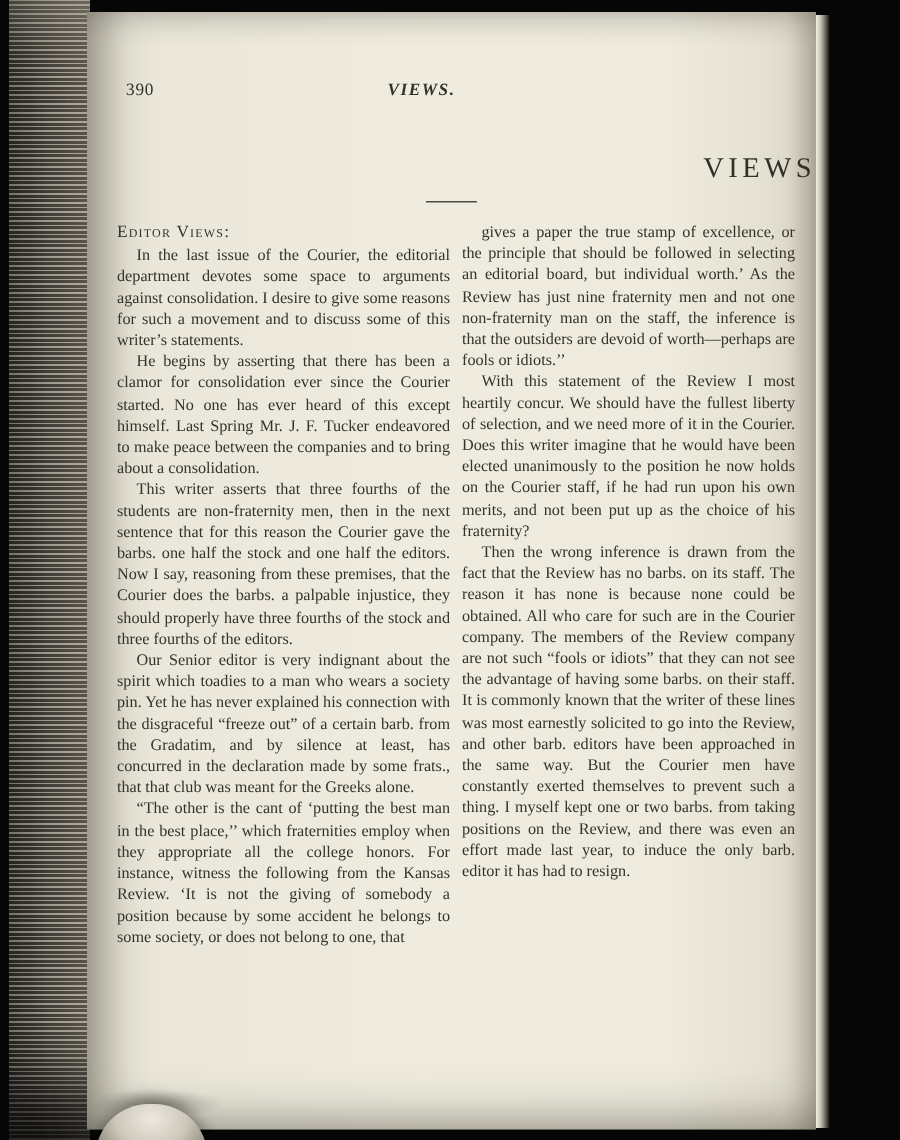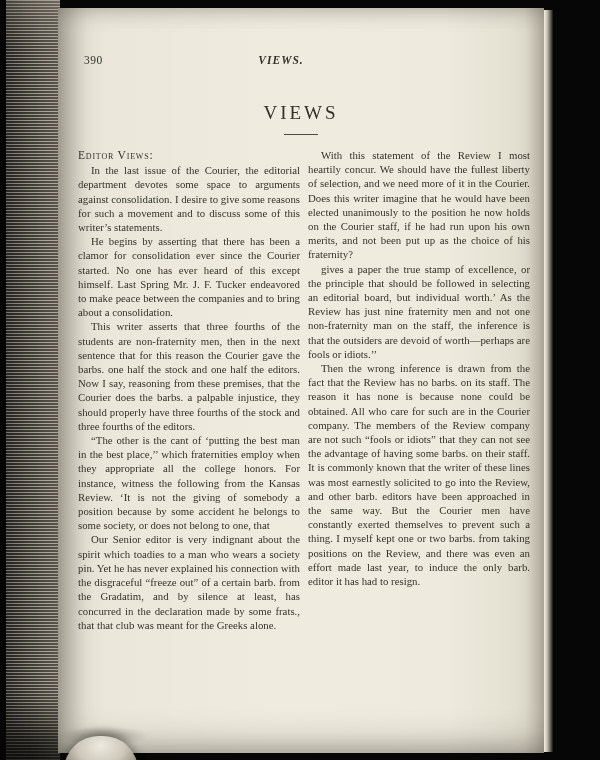--- a/index.html
+++ b/index.html
@@ -40,21 +40,21 @@
     font-size:11.5px;
   }
   .page-number{position:absolute;left:26px;top:0;letter-spacing:0.5px;}
   .running-title{
     position:absolute;left:0;right:40px;text-align:center;
     font-style:italic;font-weight:bold;letter-spacing:1px;
   }
 
   .page-title{
     position:absolute;left:0;top:94px;width:100%;margin:0;
-    text-align:center;font-size:19px;font-weight:normal;
+    text-align:right;font-size:19px;font-weight:normal;
     letter-spacing:3px;
   }
   .title-rule{
     position:absolute;left:50%;top:126px;width:34px;height:1px;
     margin-left:-17px;background:#4d4a43;
   }
 
   .cols{
     position:absolute;left:20px;top:140px;width:452px;
     display:flex;gap:8px;
@@ -108,26 +108,26 @@
 
     <h1 class="page-title">VIEWS</h1>
     <div class="title-rule"></div>
 
     <div class="cols">
       <div class="col" id="col-left">
         <span class="col-heading">Editor Views:</span>
       <p class="para">In the last issue of the Courier, the editorial department devotes some space to arguments against consolidation.  I desire to give some reasons for such a movement and to discuss some of this writer’s statements.</p>
           <p class="para">He begins by asserting that there has been a clamor for consolidation ever since the Courier started.  No one has ever heard of this except himself.  Last Spring Mr. J. F. Tucker endeavored to make peace between the companies and to bring about a consolidation.</p>
           <p class="para">This writer asserts that three fourths of the students are non-fraternity men, then in the next sentence that for this reason the Courier gave the barbs. one half the stock and one half the editors.  Now I say, reasoning from these premises, that the Courier does the barbs. a palpable injustice, they should properly have three fourths of the stock and three fourths of the editors.</p>
+          <p class="para">Our Senior editor is very indignant about the spirit which toadies to a man who wears a society pin.  Yet he has never explained his connection with the disgraceful “freeze out” of a certain barb. from the Gradatim, and by silence at least, has concurred in the declaration made by some frats., that that club was meant for the Greeks alone.</p>
           <p class="para">“The other is the cant of ‘putting the best man in the best place,’’ which fraternities employ when they appropriate all the college honors.  For instance, witness the following from the Kansas Review.  ‘It is not the giving of somebody a position because by some accident he belongs to some society, or does not belong to one, that</p>
-          <p class="para">Our Senior editor is very indignant about the spirit which toadies to a man who wears a society pin.  Yet he has never explained his connection with the disgraceful “freeze out” of a certain barb. from the Gradatim, and by silence at least, has concurred in the declaration made by some frats., that that club was meant for the Greeks alone.</p>
         </div>
       <div class="col" id="col-right">
+          <p class="para">gives a paper the true stamp of excellence, or the principle that should be followed in selecting an editorial board, but individual worth.’  As the Review has just nine fraternity men and not one non-fraternity man on the staff, the inference is that the outsiders are devoid of worth—perhaps are fools or idiots.’’</p>
           <p class="para">With this statement of the Review I most heartily concur.  We should have the fullest liberty of selection, and we need more of it in the Courier.  Does this writer imagine that he would have been elected unanimously to the position he now holds on the Courier staff, if he had run upon his own merits, and not been put up as the choice of his fraternity?</p>
-          <p class="para">gives a paper the true stamp of excellence, or the principle that should be followed in selecting an editorial board, but individual worth.’  As the Review has just nine fraternity men and not one non-fraternity man on the staff, the inference is that the outsiders are devoid of worth—perhaps are fools or idiots.’’</p>
           <p class="para">Then the wrong inference is drawn from the fact that the Review has no barbs. on its staff.  The reason it has none is because none could be obtained.  All who care for such are in the Courier company.  The members of the Review company are not such “fools or idiots” that they can not see the advantage of having some barbs. on their staff.  It is commonly known that the writer of these lines was most earnestly solicited to go into the Review, and other barb. editors have been approached in the same way.  But the Courier men have constantly exerted themselves to prevent such a thing.  I myself kept one or two barbs. from taking positions on the Review, and there was even an effort made last year, to induce the only barb. editor it has had to resign.</p>
         </div>
     </div>
 
   </div>
 
   <div class="page-edge-right"></div>
 
   <div class="thumb-shadow"></div>
   <div class="thumb"></div>

